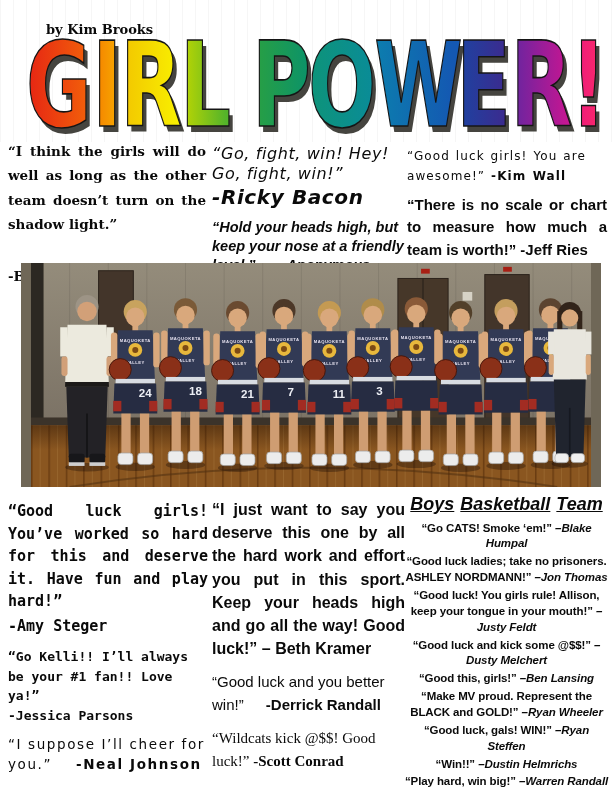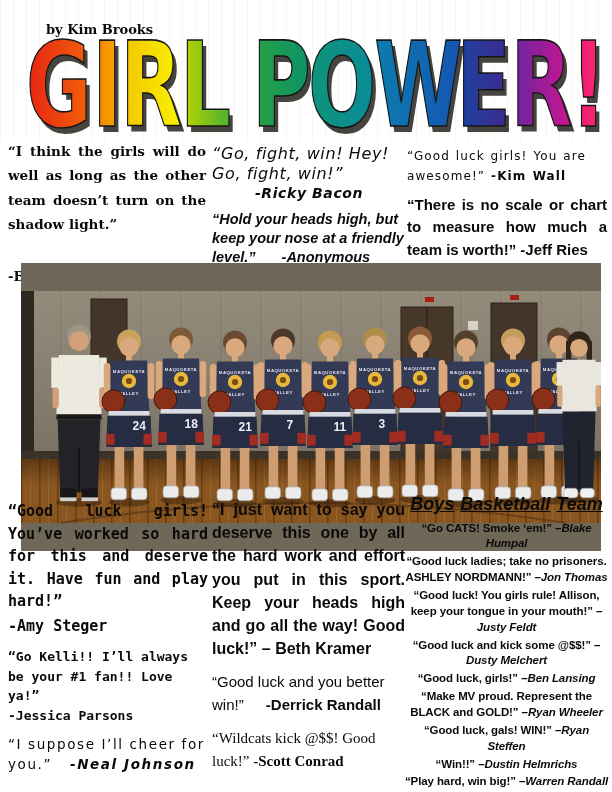--- a/index.html
+++ b/index.html
@@ -18,43 +18,43 @@
   .q-author{font-weight:bold;}
 
   
   .tq-left{left:8px;top:139px;width:198px;text-align:justify;}
   .tq-left .quote{font:bold 13.5px/1.8 "DejaVu Serif",serif;}
   .tq-left .q-author{display:block;text-align:left;margin-top:28px;}
 
   
   .tq-center{left:212px;top:144px;width:194px;}
   .tq-center .quote:nth-of-type(1){font:italic 16px/1.28 "DejaVu Sans",sans-serif;letter-spacing:.6px;margin-bottom:7px;}
-  .tq-center .quote:nth-of-type(1) .q-author{display:block;font-size:14px;text-align:center;}
+  .tq-center .quote:nth-of-type(1) .q-author{display:block;font-size:20px;}
   .tq-center .quote:nth-of-type(2){font:italic 700 14.5px/1.32 "Liberation Sans",sans-serif;}
   .tq-center .quote:nth-of-type(2) .q-author{margin-left:22px;}
 
   
   .tq-right{left:407px;top:146px;width:200px;}
   .tq-right .quote:nth-of-type(1){font:12px/1.7 "DejaVu Sans",sans-serif;letter-spacing:1.1px;word-spacing:1px;margin-bottom:7px;}
   .tq-right .quote:nth-of-type(2){font:700 15px/1.5 "Liberation Sans",sans-serif;text-align:justify;}
 
   
-  .photo{position:absolute;left:21px;top:263px;width:580px;height:288px;background:#6f6757;}
+  .photo{position:absolute;left:21px;top:263px;width:580px;height:224px;background:#6f6757;}
   .photo svg{width:100%;height:100%;display:block;}
   .jnum{font:700 10px "Liberation Sans",sans-serif;fill:#eceef4;}
   .jtx{font:700 3.6px "Liberation Sans",sans-serif;fill:#e4e0ee;letter-spacing:.4px;text-anchor:middle;}
 
   
   .bq-left{left:8px;top:500px;width:200px;}
   .bq-left .quote:nth-of-type(1){font:700 15px/1.5 "DejaVu Sans Mono",monospace;text-align:justify;margin-bottom:10px;}
   .bq-left .quote:nth-of-type(1) .q-author{display:block;margin-top:2px;}
   .bq-left .quote:nth-of-type(2){font:700 13px/1.5 "DejaVu Sans Mono",monospace;margin-bottom:9px;}
   .bq-left .quote:nth-of-type(2) .q-author{display:block;}
   .bq-left .quote:nth-of-type(3){font:13.5px/1.5 "DejaVu Sans",sans-serif;letter-spacing:1.6px;}
-  .bq-left .quote:nth-of-type(3) .q-author{font-style:italic;margin-left:12px;}
+  .bq-left .quote:nth-of-type(3) .q-author{margin-left:18px;}
 
   
   .bq-center{left:212px;top:498px;width:193px;}
   .bq-center .quote:nth-of-type(1){font:700 16px/1.45 "Liberation Sans",sans-serif;text-align:justify;margin-bottom:11px;}
   .bq-center .quote:nth-of-type(2){font:15px/1.5 "Liberation Sans",sans-serif;margin-bottom:11px;}
   .bq-center .quote:nth-of-type(2) .q-author{margin-left:18px;}
   .bq-center .quote:nth-of-type(3){font:15px/1.5 "Liberation Serif",serif;}
 
   
   .boys{left:404px;top:494px;width:205px;}
@@ -375,21 +375,21 @@
           <span class="q-text">“Good luck! You girls rule! Allison, keep your tongue in your mouth!”</span>
           <span class="q-author">–Justy Feldt</span>
         </div>
 
         <div class="quote">
           <span class="q-text">“Good luck and kick some @$$!”</span>
           <span class="q-author">–Dusty Melchert</span>
         </div>
 
         <div class="quote">
-          <span class="q-text">“Good luck, girls!”</span>
+          <span class="q-text">“Good this, girls!”</span>
           <span class="q-author">–Ben Lansing</span>
         </div>
 
         <div class="quote">
           <span class="q-text">“Make MV proud. Represent the BLACK and GOLD!”</span>
           <span class="q-author">–Ryan Wheeler</span>
         </div>
 
         <div class="quote">
           <span class="q-text">“Good luck, gals! WIN!”</span>

